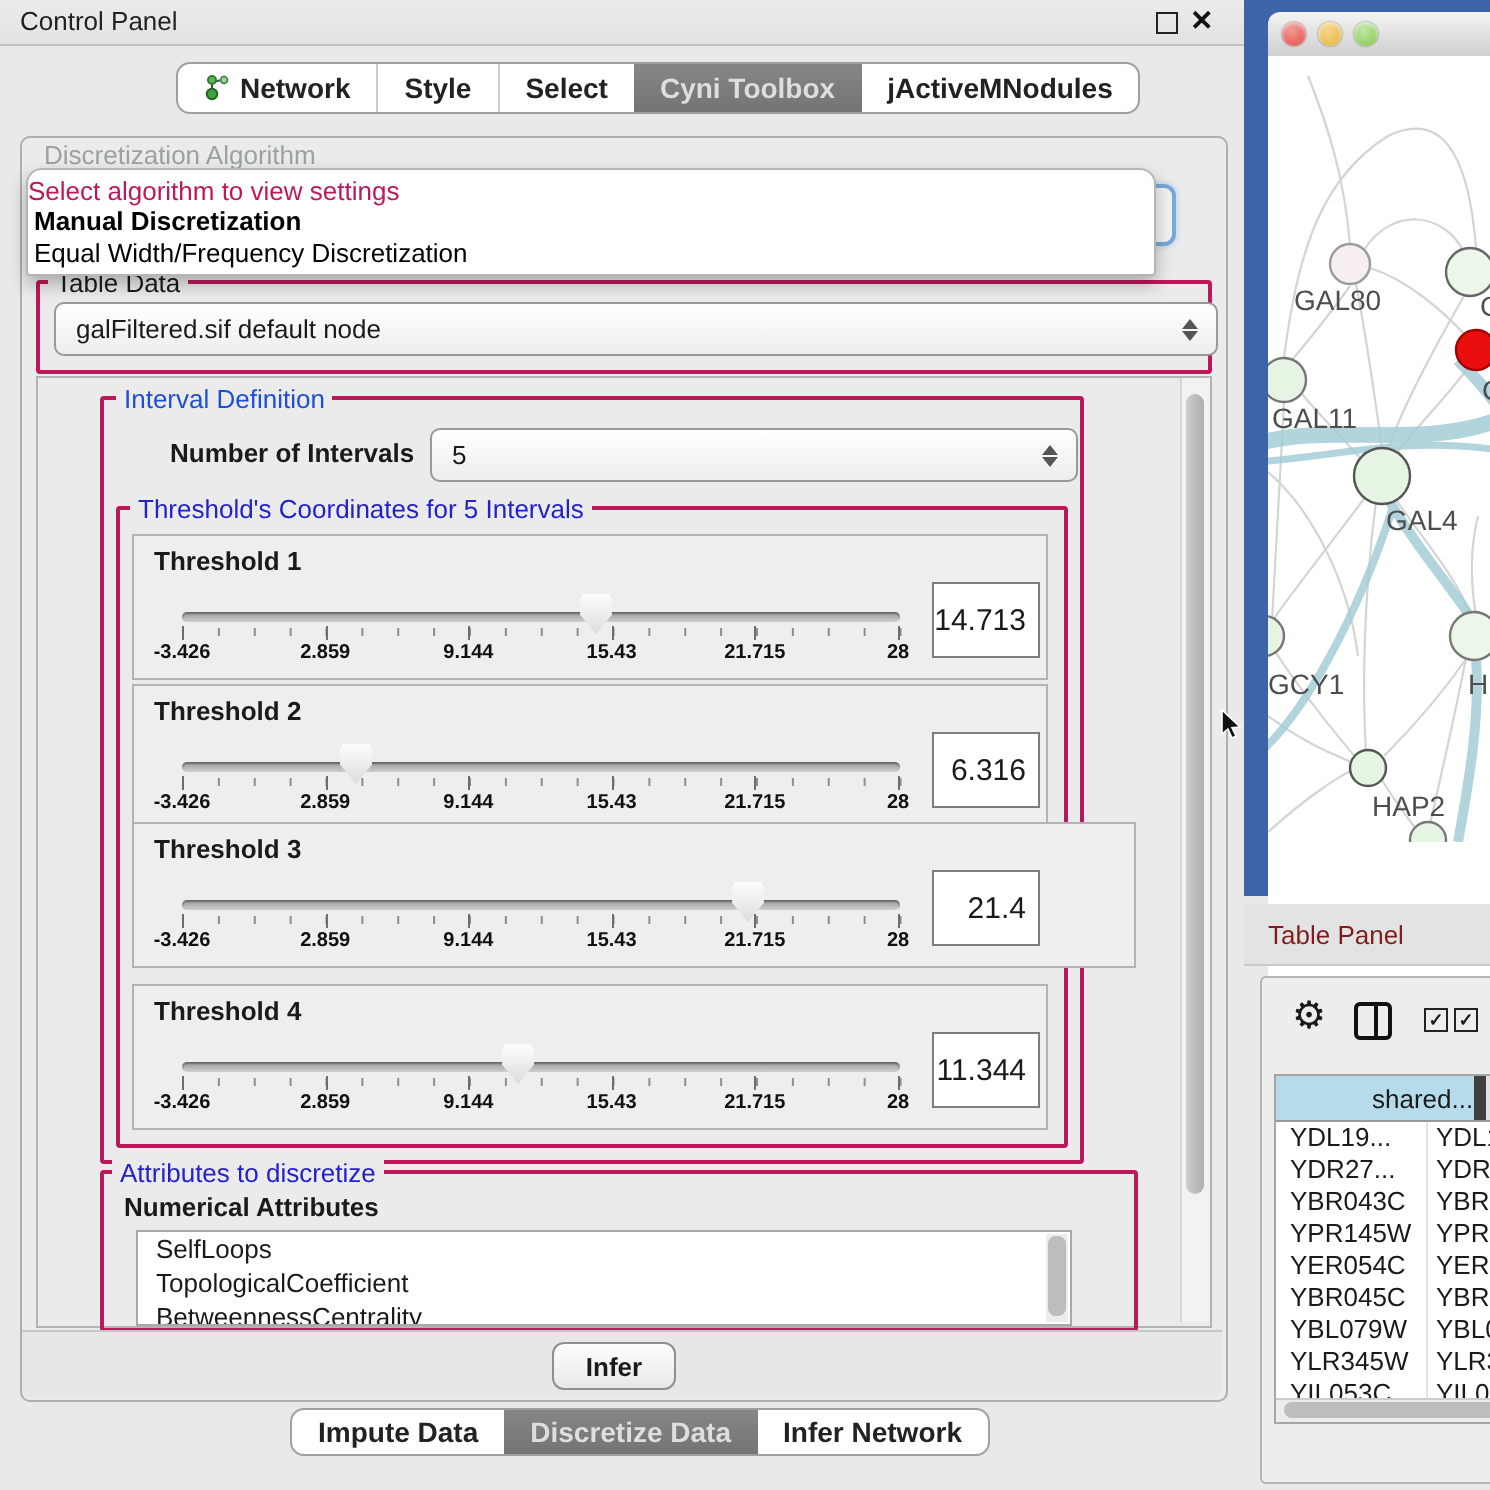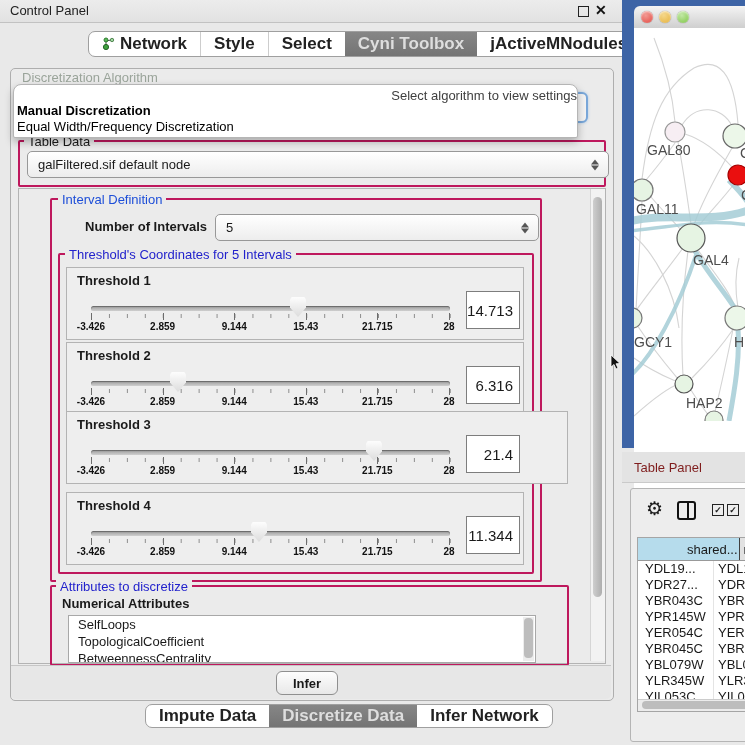--- a/index.html
+++ b/index.html
@@ -7,37 +7,37 @@
        font-family:"Liberation Sans",sans-serif;color:#1a1a1a;}
   .abs{position:absolute;}
   
   .titlebar{left:0;top:0;width:622px;height:22px;background:linear-gradient(#ececec,#e2e2e2);
             border-bottom:1px solid #c2c2c2;}
   .titlebar .t{position:absolute;left:10px;top:3px;font-size:13px;color:#222;}
   .float-btn{position:absolute;left:578px;top:6px;width:9px;height:9px;border:1.5px solid #222;background:transparent;}
   .close-btn{position:absolute;left:595px;top:2px;font-size:14px;font-weight:bold;color:#111;}
   
   .tabgroup{display:flex;background:#fff;border:1px solid #9f9f9f;border-radius:7px;overflow:hidden;height:24px;}
-  .tab{display:flex;align-items:center;gap:5px;padding:0 13px;font-size:17px;font-weight:bold;color:#222;white-space:nowrap;}
+  .tab{display:flex;align-items:center;gap:5px;padding:0 13px;font-size:14px;font-weight:bold;color:#222;white-space:nowrap;}
   .tab.sep{border-left:1px solid #cdcdcd;}
   .tab.sel{background:linear-gradient(#868686,#747474);color:#dedede;border-left:none;}
   
   .outer{left:10px;top:68px;width:602px;height:631px;background:#ebebeb;border:1px solid #aeaeae;border-radius:5px;}
   .groupbox{position:absolute;border:2px solid #be185d;border-radius:2px;}
   .gb-label{position:absolute;top:-8px;font-size:13px;background:#ebebeb;padding:0 4px;line-height:15px;}
   .combo{position:absolute;background:linear-gradient(#ffffff,#ededed);border:1px solid #989898;border-radius:5px;
          font-size:13px;display:flex;align-items:center;padding-left:10px;}
   .stepper{position:absolute;right:9px;top:50%;transform:translateY(-50%);display:flex;flex-direction:column;gap:1px;}
   .stepper i{width:0;height:0;border-left:4px solid transparent;border-right:4px solid transparent;}
   .stepper .up{border-bottom:5px solid #555;}
   .stepper .dn{border-top:5px solid #555;}
   
   .popup{left:13px;top:84px;width:563px;height:52px;background:#fff;border:1px solid #b5b5b5;
          border-radius:8px 8px 2px 2px;box-shadow:0 4px 9px rgba(0,0,0,0.28);z-index:30;}
-  .popup .ph{position:absolute;left:0;right:0;top:3px;text-align:right;color:#404040;font-size:13px;}
+  .popup .ph{position:absolute;left:0;right:0;top:3px;text-align:left;color:#be185d;font-size:13px;}
   .popup .o1{position:absolute;left:3px;top:18px;font-size:13px;font-weight:bold;color:#000;}
   .popup .o2{position:absolute;left:3px;top:34px;font-size:13px;color:#000;}
   .hidden-label{left:22px;top:70px;font-size:13px;color:#9aa49a;z-index:5;}
   .combo-frag{left:552px;top:92px;width:32px;height:27px;border:2px solid #79a7d9;border-radius:6px;
               background:#f3f3f3;z-index:4;box-shadow:0 0 3px #a9c8e8;}
   
   .innerpanel{left:18px;top:188px;width:586px;height:474px;border:1px solid #b3b3b3;background:#ebebeb;}
   .vscroll{position:absolute;right:0;top:0;width:14px;height:472px;background:#f2f2f2;border-left:1px solid #d5d5d5;}
   .vthumb{position:absolute;left:2px;top:8px;width:9px;height:400px;border-radius:5px;
           background:linear-gradient(90deg,#cecece,#aeaeae);}
@@ -72,21 +72,21 @@
   .canvas{position:absolute;left:12px;top:28px;width:111px;height:477px;background:#fff;overflow:hidden;}
   .tp-bar{left:622px;top:452px;width:123px;height:30px;background:#e3e3e3;border-bottom:1px solid #cacaca;}
   .tp-bar .t{position:absolute;left:12px;top:8px;font-size:13px;color:#7f1d1d;}
   .tp-panel{left:630px;top:488px;width:118px;height:252px;background:#ededed;border:1px solid #b5b5b5;border-radius:3px;}
   .gear{position:absolute;font-size:19px;color:#1a1a1a;line-height:19px;}
   .colicon{position:absolute;width:15px;height:15px;border:2px solid #111;border-radius:3px;}
   .colicon i{position:absolute;left:50%;top:0;width:2px;height:100%;background:#111;}
   .cbicon{position:absolute;width:10px;height:10px;border:1.5px solid #222;font-size:9px;line-height:10px;text-align:center;font-weight:bold;}
   .dtable{position:absolute;left:6px;top:48px;width:120px;height:173px;background:#fff;border:1px solid #a5a5a5;font-size:13px;}
   .dhead{display:flex;height:22px;border-bottom:1px solid #999;}
-  .dhead .c1{width:76px;background:#b6dcec;border-right:1px solid #404040;display:flex;align-items:center;justify-content:center;padding-left:48px;}
+  .dhead .c1{width:76px;background:#b6dcec;border-right:6px solid #404040;display:flex;align-items:center;justify-content:center;padding-left:48px;}
   .dhead .c2{flex:1;background:#e2e2e2;display:flex;align-items:center;padding-left:4px;}
   .drow{display:flex;height:16px;line-height:16px;}
   .drow .c1{width:76px;padding-left:7px;box-sizing:border-box;border-right:1px solid #e4e4e4;}
   .drow .c2{flex:1;padding-left:4px;}
   .hscroll{position:absolute;left:0;bottom:0;width:100%;height:11px;background:#ececec;border-top:1px solid #ccc;}
   .hthumb{position:absolute;left:4px;top:1px;width:112px;height:8px;border-radius:4px;background:#bdbdbd;}
   .cursor{left:610px;top:354px;z-index:50;}
 </style>
 </head>
 <body>

